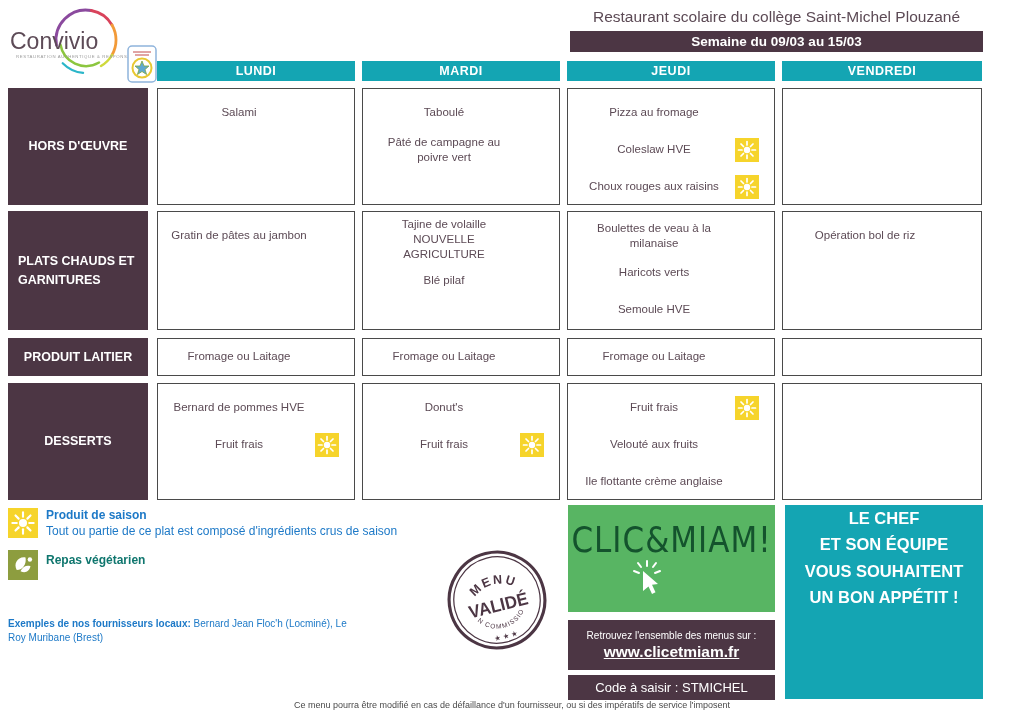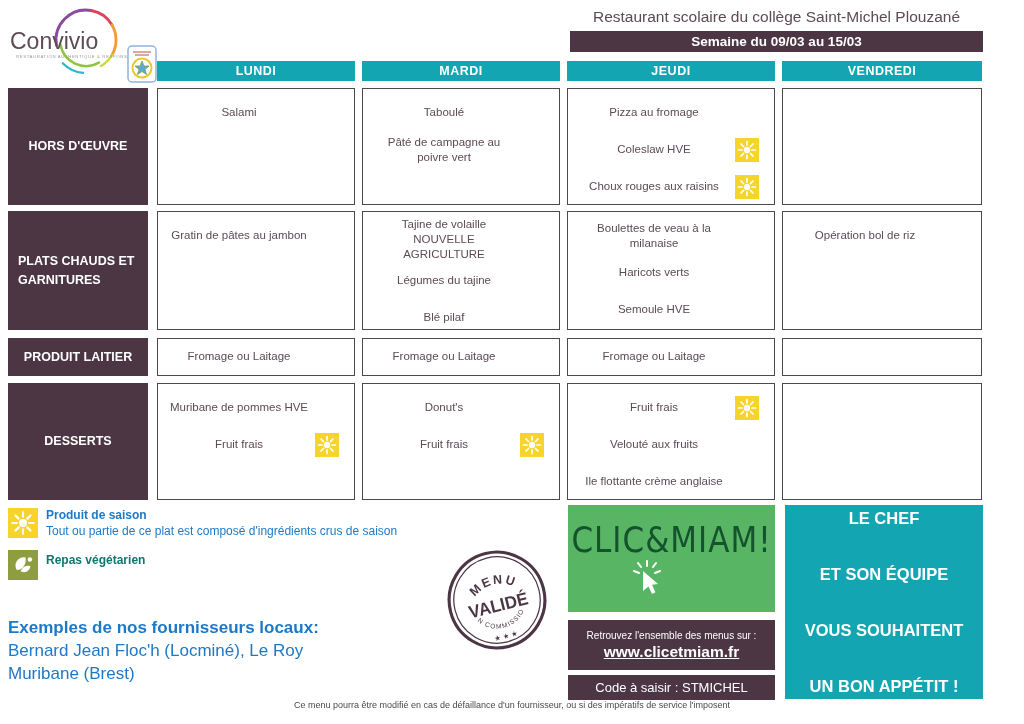--- a/index.html
+++ b/index.html
@@ -28,21 +28,21 @@
   .item{position:relative;display:flex;align-items:center;justify-content:center;
         min-height:37px;text-align:center;padding:0 40px 0 6px;font-size:11.5px;line-height:1.3;}
   .r3 .item{min-height:25px;}
   .sun-slot{position:absolute;right:11px;top:50%;transform:translateY(-50%);width:24px;height:24px;}
 
   
   .legend-sun{left:8px;top:508px;width:30px;height:30px;}
   .legend-leaf{left:8px;top:550px;width:30px;height:30px;}
   .legend-text-season{left:46px;top:508px;width:420px;color:#1D79C7;font-size:12px;line-height:1.3;}
   .legend-text-veg{left:46px;top:553px;color:#0f766e;font-size:12px;font-weight:bold;}
-  .suppliers{left:8px;top:617px;width:355px;color:#1D79C7;font-size:17px;line-height:1.35;}
+  .suppliers{left:8px;top:617px;width:355px;color:#1D79C7;font-size:10px;line-height:1.35;}
   .bold{font-weight:bold;}
 
   
   .stamp{left:445px;top:548px;width:104px;height:104px;}
 
   
   .clic-block{left:568px;top:505px;width:207px;height:107px;background:#58B563;color:#14532d;
               display:flex;flex-direction:column;align-items:center;justify-content:center;}
   .clic-text{font-family:"DejaVu Sans",sans-serif;font-size:31px;letter-spacing:1px;
              transform:scaleY(1.15);margin-top:2px;}
@@ -50,21 +50,21 @@
   .menus-block{left:568px;top:620px;width:207px;height:50px;background:#4C3644;color:#fff;
                display:flex;flex-direction:column;align-items:center;justify-content:center;}
   .menus-line{font-size:10px;}
   .menus-url{font-size:15.5px;font-weight:bold;text-decoration:underline;color:#fff;margin-top:2px;}
   .code-block{left:568px;top:675px;width:207px;height:25px;background:#4C3644;color:#fff;
               font-size:13px;display:flex;align-items:center;justify-content:center;}
 
   
   .chef-block{left:785px;top:505px;width:198px;height:194px;background:#14A5B3;color:#fff;
               font-weight:bold;font-size:16.5px;line-height:1.6;text-align:center;
-              display:flex;flex-direction:column;align-items:center;justify-content:space-between;}
+              display:flex;flex-direction:column;align-items:center;justify-content:flex-start;}
 
   
   .footer{left:0;top:700px;width:1024px;text-align:center;font-size:9px;color:#4a4a4a;}
 </style>
 </head>
 <body>
 
 <div class="page">
 
   <div class="logo-wrap">
@@ -161,23 +161,20 @@
   <div class="abs cell r2 c1">
     <div class="item">
         <span>Gratin de pâtes au jambon</span>
       </div>
   </div>
   <div class="abs cell r2 c2">
     <div class="item">
         <span>Tajine de volaille NOUVELLE AGRICULTURE</span>
       </div>
     <div class="item">
-        <span>Légumes du tajine</span>
-      </div>
-    <div class="item">
         <span>Blé pilaf</span>
       </div>
   </div>
   <div class="abs cell r2 c3">
     <div class="item">
         <span>Boulettes de veau à la milanaise</span>
       </div>
     <div class="item">
         <span>Haricots verts</span>
       </div>
@@ -203,21 +200,21 @@
   </div>
   <div class="abs cell r3 c3">
     <div class="item">
         <span>Fromage ou Laitage</span>
       </div>
   </div>
   <div class="abs cell r3 c4"></div>
 
   <div class="abs cell r4 c1">
     <div class="item">
-        <span>Muribane de pommes HVE</span>
+        <span>Bernard de pommes HVE</span>
       </div>
     <div class="item">
         <span>Fruit frais</span>
       <span class="sun-slot"><svg width="24" height="24" viewBox="0 0 24 24">
             <rect width="24" height="24" fill="#F6D42B"></rect>
             <circle cx="12" cy="12" r="3.2" fill="#fff"></circle>
             <g stroke="#fff" stroke-width="1.7" stroke-linecap="round">
               <path d="M12,3.5 V7"></path>
               <path d="M12,17 V20.5"></path>
               <path d="M3.5,12 H7"></path>

